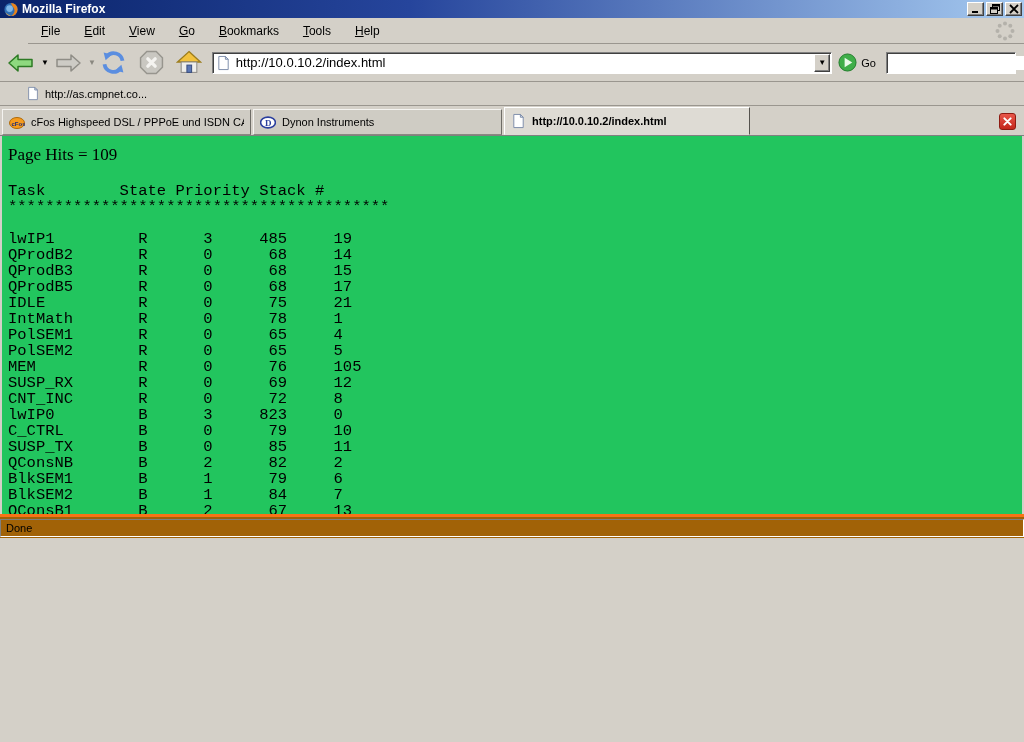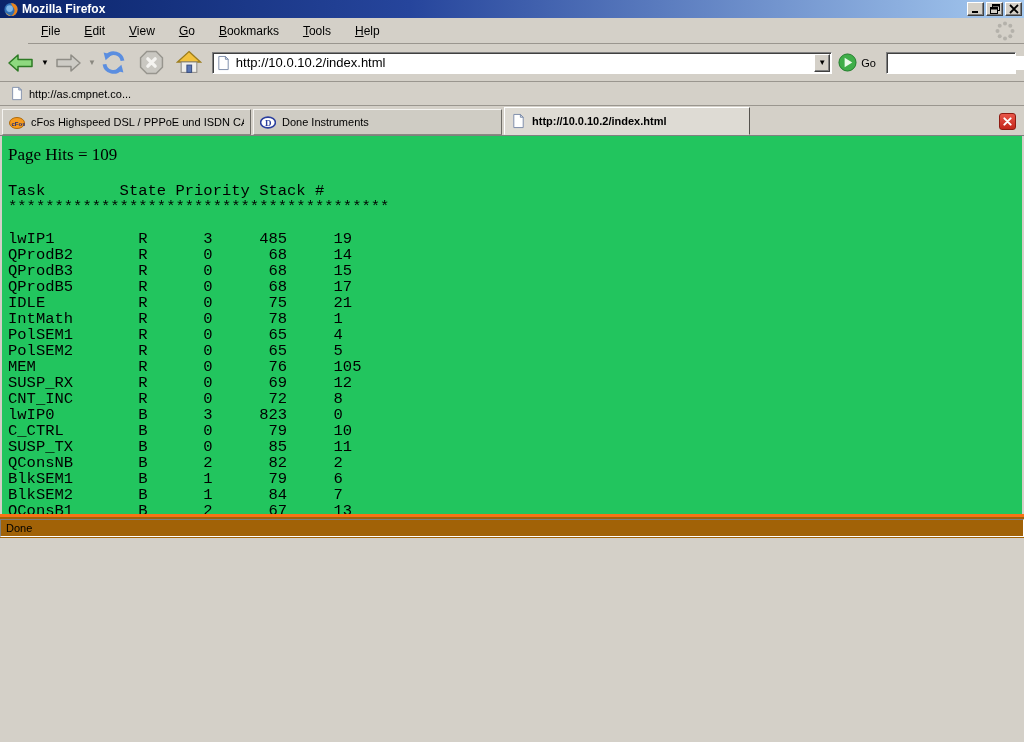--- a/index.html
+++ b/index.html
@@ -43,21 +43,21 @@
   .dropbtn { width:16px; height:18px; background:#d4d0c8;
              border:1px solid; border-color:#fff #404040 #404040 #fff;
              box-shadow: inset -1px -1px 0 #808080;
              display:flex; align-items:center; justify-content:center; font-size:8px; }
   .golabel { font-size:11px; color:#000; margin:0 10px 0 4px; }
   .searchbox { width:130px; height:22px; display:flex; align-items:center; padding-left:3px; }
   .searchbox input { flex:1; border:none; outline:none; background:#fff; font-size:12px;
                      font-family:"Liberation Sans", sans-serif; }
 
   .bookbar { height:24px; flex:0 0 24px; background:#d4d0c8; display:flex; align-items:center;
-             border-bottom:1px solid #9a968f; padding-left:4px; }
+             border-bottom:1px solid #9a968f; padding-left:20px; }
   .bookmark { display:flex; align-items:center; font-size:11px; color:#000; padding:2px 6px; }
   .bookmark svg { margin-right:5px; }
 
   
   .tabstrip { height:30px; flex:0 0 30px; background:#d4d0c8; display:flex; align-items:flex-end;
               border-bottom:1px solid #808080; padding:3px 4px 0 2px; }
   .tab { width:249px; height:26px; margin-right:2px; display:flex; align-items:center;
          background:#cfccc4; border:1px solid; border-color:#f4f3f0 #6e6c66 #8a8880 #f4f3f0;
          padding:0 6px; font-size:11px; color:#000; overflow:hidden; white-space:nowrap; }
   .tab .tlabel { overflow:hidden; text-overflow:clip; white-space:nowrap; }
@@ -212,21 +212,21 @@
         <ellipse cx="8" cy="8" rx="7.5" ry="5.5" fill="#f59b1e" stroke="#b06a08"></ellipse>
         <text x="2.5" y="10.5" font-size="6" font-weight="bold" fill="#1a2a7a" font-family="Liberation Sans, sans-serif">cFos</text>
       </svg>
       <span class="tlabel">cFos Highspeed DSL / PPPoE und ISDN CAP...</span>
     </div>
     <div class="tab">
       <svg width="16" height="13" viewBox="0 0 16 13">
         <ellipse cx="8" cy="6.5" rx="7.4" ry="5.4" fill="#fff" stroke="#2b3f9e" stroke-width="1.6"></ellipse>
         <text x="5" y="10" font-size="9" font-weight="bold" fill="#2b3f9e" font-family="Liberation Serif, serif">D</text>
       </svg>
-      <span class="tlabel">Done Instruments</span>
+      <span class="tlabel">Dynon Instruments</span>
     </div>
     <div class="tab active">
       <svg width="15" height="16" viewBox="0 0 16 16">
         <path d="M3 1 H10 L13 4 V15 H3 Z" fill="#fff" stroke="#7a8aa8"></path>
         <path d="M10 1 L10 4 H13 Z" fill="#dce4f0" stroke="#7a8aa8"></path>
       </svg>
       <span class="tlabel">http://10.0.10.2/index.html</span>
     </div>
     <span class="spacer"></span>
     <div class="tabclose">

